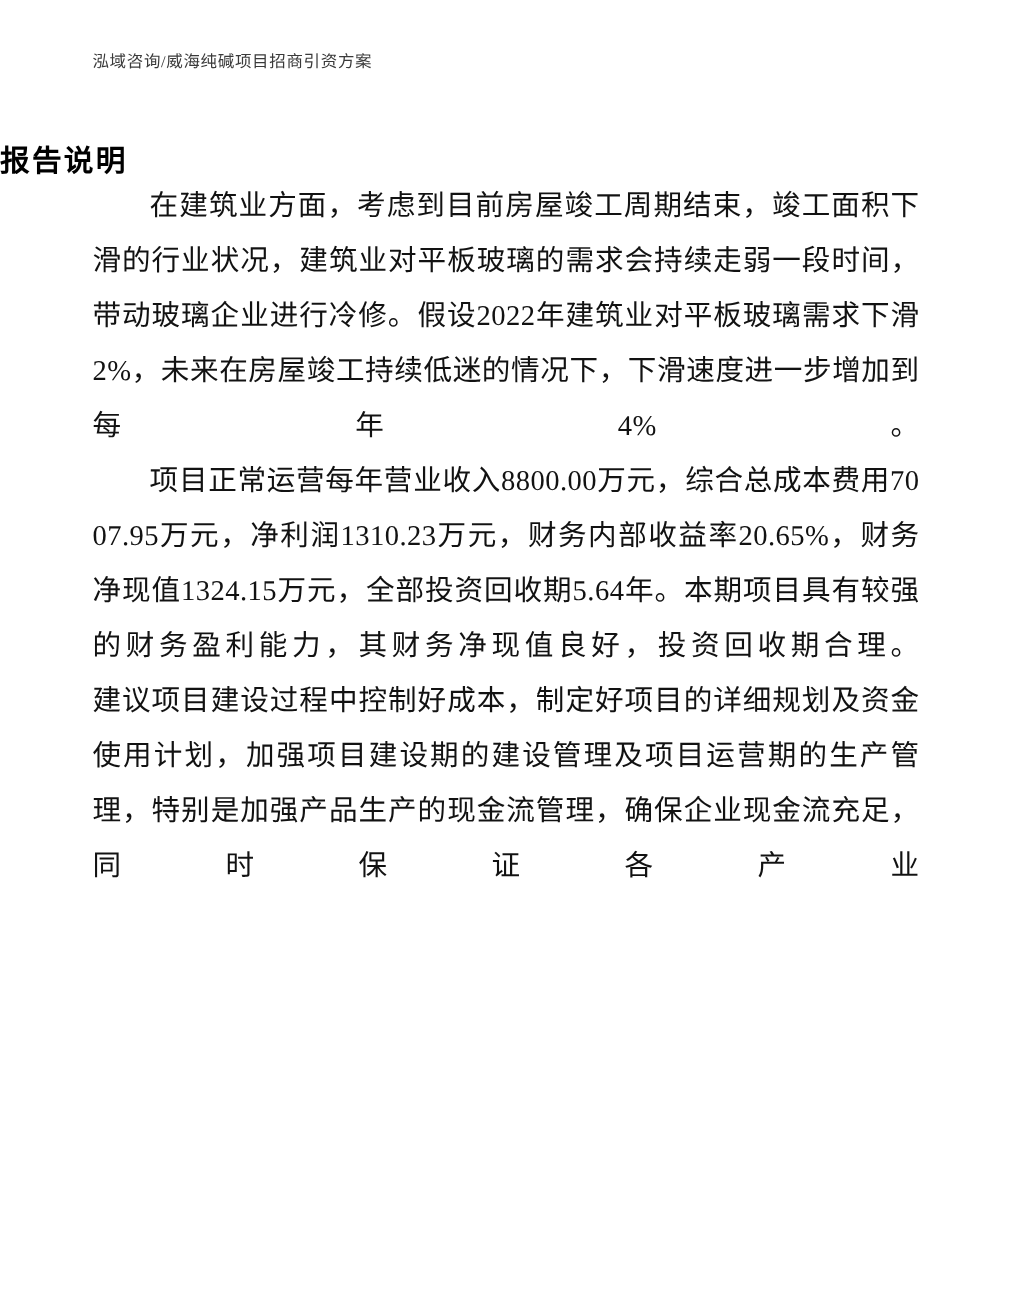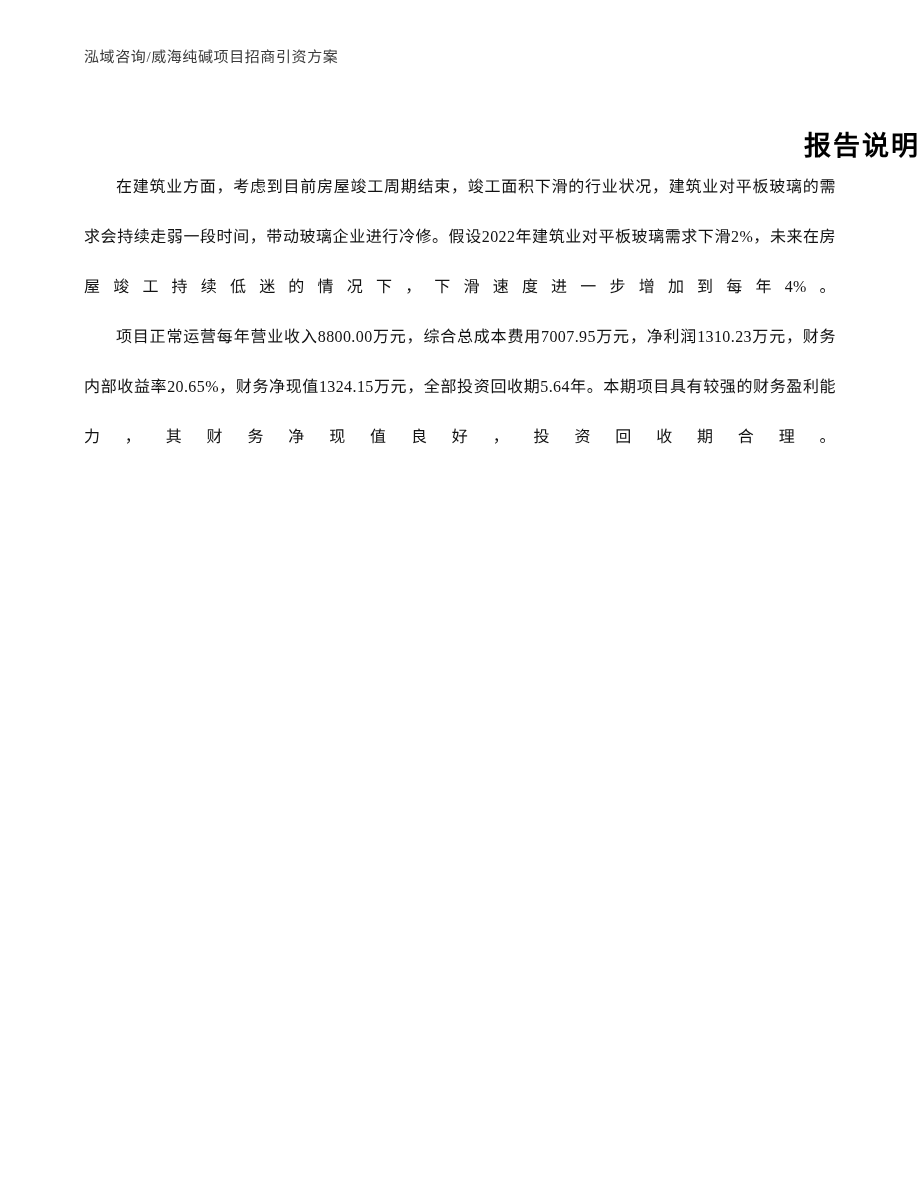--- a/index.html
+++ b/index.html
@@ -35,39 +35,39 @@
     color: #3a3a3a;
     white-space: nowrap;
   }
 
   
   .doc-title {
     position: absolute;
     top: 108px;
     left: 0;
     right: 0;
-    text-align: right;
+    text-align: left;
     font-size: 27px;
     line-height: 40px;
     font-weight: 700;
     letter-spacing: 2px;
     color: #000000;
   }
 
   
   .body-copy {
     position: absolute;
     top: 162px;
     left: 84px;
     width: 752px;
   }
 
   p.para {
     margin: 0 0 0 0;
-    font-size: 16px;
+    font-size: 26px;
     line-height: 50px;
     text-align: justify;
     text-justify: inter-ideograph;
     text-indent: 2em;
     letter-spacing: 0.4px;
     color: #121212;
     word-break: break-all;
   }
   p.para.no-indent {
     text-indent: 0;
@@ -82,15 +82,16 @@
 
 <div class="page">
 
   <div class="doc-header">泓域咨询/威海纯碱项目招商引资方案</div>
 
   <h1 class="doc-title">报告说明</h1>
 
   <div class="body-copy">
     <p class="para stretch">在建筑业方面，考虑到目前房屋竣工周期结束，竣工面积下滑的行业状况，建筑业对平板玻璃的需求会持续走弱一段时间，带动玻璃企业进行冷修。假设2022年建筑业对平板玻璃需求下滑2%，未来在房屋竣工持续低迷的情况下，下滑速度进一步增加到每年4%。</p>
     <p class="para stretch">项目正常运营每年营业收入8800.00万元，综合总成本费用7007.95万元，净利润1310.23万元，财务内部收益率20.65%，财务净现值1324.15万元，全部投资回收期5.64年。本期项目具有较强的财务盈利能力，其财务净现值良好，投资回收期合理。</p>
+    <p class="para no-indent stretch">建议项目建设过程中控制好成本，制定好项目的详细规划及资金使用计划，加强项目建设期的建设管理及项目运营期的生产管理，特别是加强产品生产的现金流管理，确保企业现金流充足，同时保证各产业</p>
   </div>
 
 </div>
 
 </body></html>

